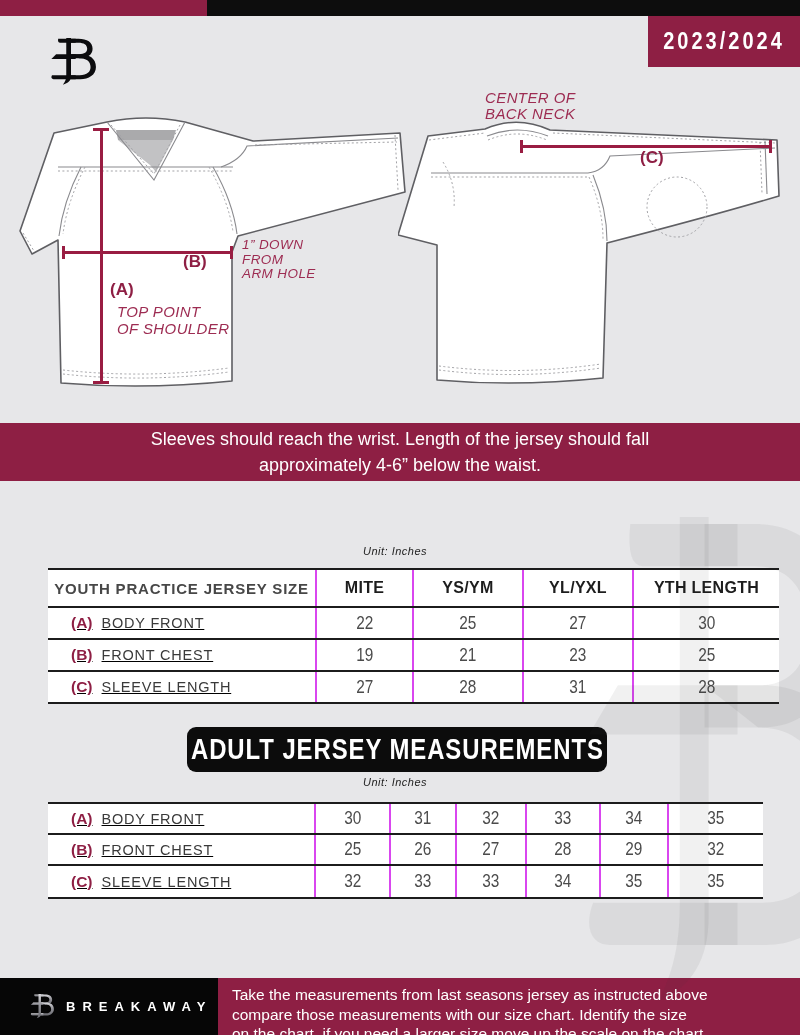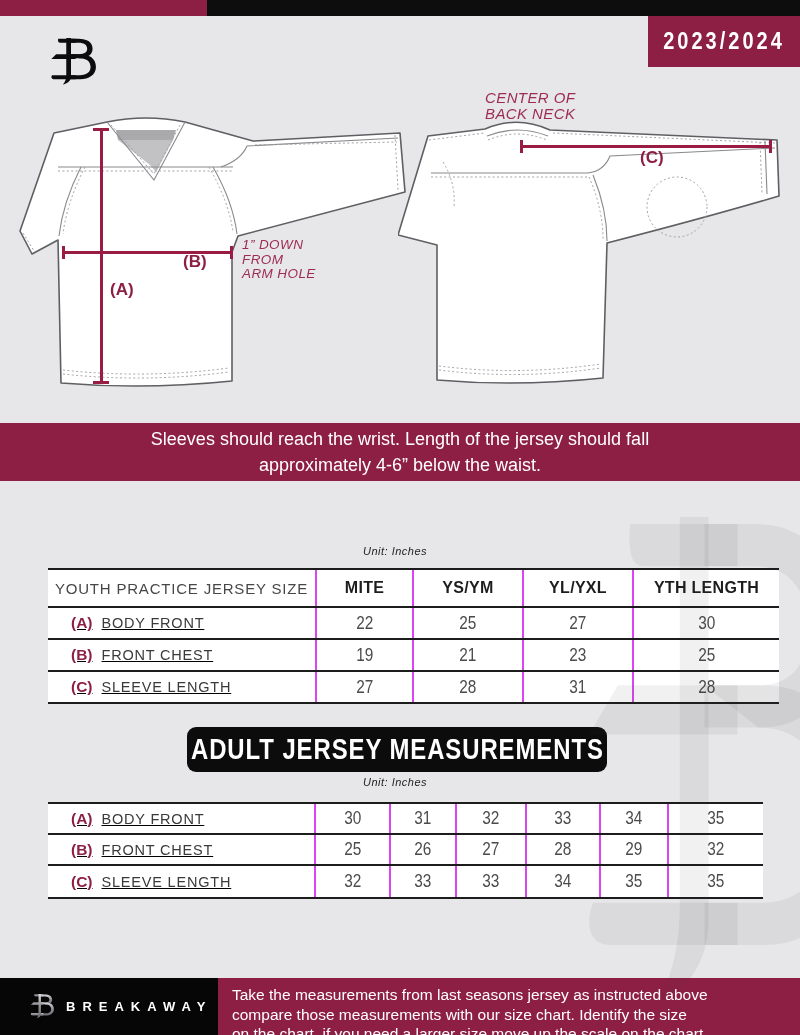--- a/index.html
+++ b/index.html
@@ -39,21 +39,21 @@
   .pill{background:#0c0c0c;border-radius:9px;display:flex;align-items:center;justify-content:center;}
   .pill span{color:#fff;font-weight:bold;font-size:26px;letter-spacing:1px;
     transform:scaleX(0.92) scaleY(1.12);white-space:nowrap;}
   .unit{width:790px;text-align:center;font-style:italic;font-size:11px;color:#222;letter-spacing:0.5px;}
 
   
   table.size{border-collapse:collapse;table-layout:fixed;background:#fff;}
   table.size td,table.size th{border-top:2px solid #1c1c1c;border-bottom:2px solid #1c1c1c;
     padding:0;text-align:center;vertical-align:middle;}
   table.size td+td, table.size th+th{border-left:2px solid #d946ef;}
-  .thead-label{font-size:15px;color:#474747;letter-spacing:0.8px;font-weight:normal;}
+  .thead-label{font-size:15px;color:#474747;letter-spacing:0.8px;font-weight:bold;}
   .col-head{font-size:16px;color:#1d1d1d;font-weight:bold;letter-spacing:0.3px;}
   .rowlabel{text-align:left !important;padding-left:23px !important;text-decoration:underline;}
   .rowlabel .letter{color:#8e1f44;font-weight:bold;font-size:15.5px;margin-right:9px;}
   .rowlabel .lbl{color:#3a3a3a;font-size:14.5px;letter-spacing:0.8px;}
   .num{display:inline-block;font-size:17.5px;color:#4b4b4b;transform:scaleX(0.88) scaleY(1.05);}
 
   
   .watermark{left:556px;top:503px;width:330px;height:505px;z-index:40;pointer-events:none;}
 
   
@@ -142,20 +142,22 @@
 
   <div class="abs mline" style="left:62px;top:246px;width:3px;height:13px"></div>
   <div class="abs mline" style="left:62px;top:251px;width:171px;height:3px"></div>
   <div class="abs mline" style="left:230px;top:246px;width:3px;height:13px"></div>
 
   <div class="abs mline" style="left:520px;top:140px;width:3px;height:13px"></div>
   <div class="abs mline" style="left:520px;top:145px;width:252px;height:3px"></div>
   <div class="abs mline" style="left:769px;top:140px;width:3px;height:13px"></div>
 
   <span class="abs mlabel" style="left:110px;top:280px">(A)</span>
+  <span class="abs mdesc pre" style="left:117px;top:303px;font-size:15px;line-height:17px">TOP POINT
+OF SHOULDER</span>
 
   <span class="abs mlabel" style="left:183px;top:252px">(B)</span>
   <span class="abs mdesc pre" style="left:242px;top:238px;font-size:13.5px;line-height:14.5px">1” DOWN
 FROM
 ARM HOLE</span>
 
   <span class="abs mlabel" style="left:640px;top:148px">(C)</span>
   <span class="abs mdesc pre" style="left:485px;top:90px;font-size:15px;line-height:16px">CENTER OF
 BACK NECK</span>
 

